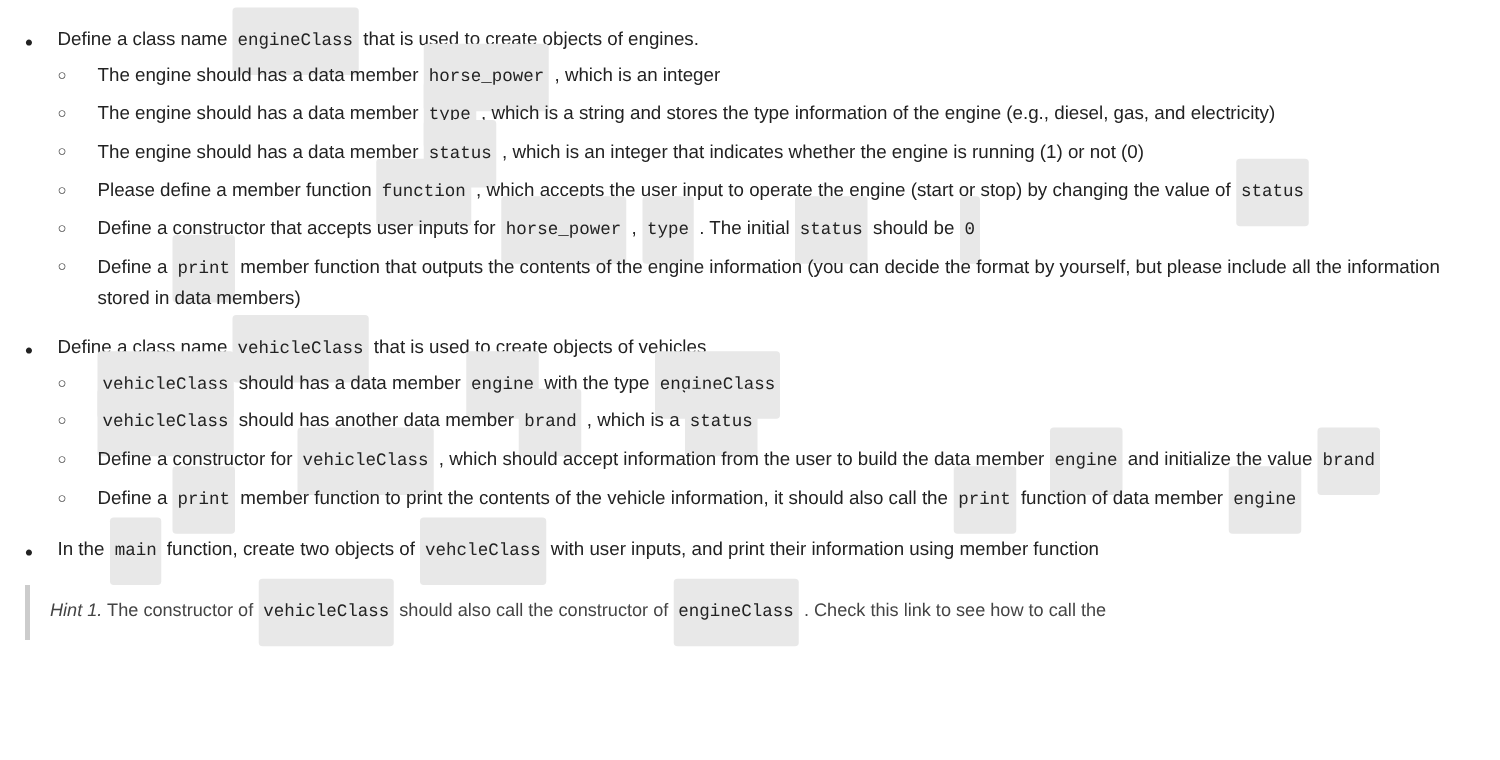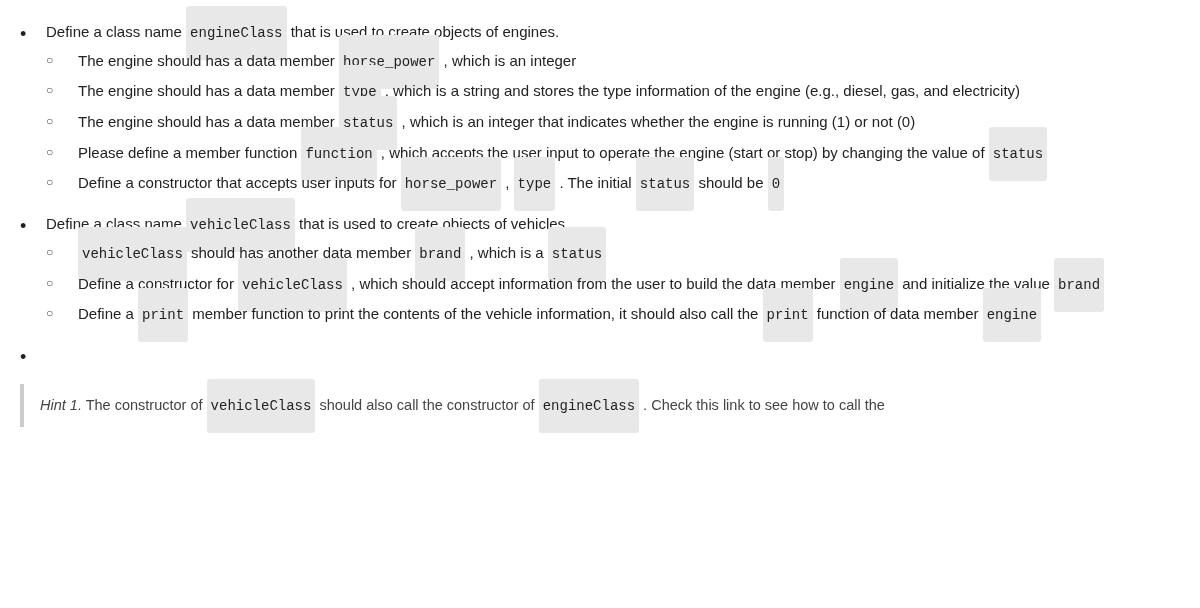--- a/index.html
+++ b/index.html
@@ -128,31 +128,39 @@
           <li>
             <span class="sub-bullet"></span>
             <span class="text-block">Please define a member function <code>function</code> , which accepts the user input to operate the engine (start or stop) by changing the value of <code>status</code></span>
           </li>
 
           <li>
             <span class="sub-bullet"></span>
             <span class="text-block">Define a constructor that accepts user inputs for <code>horse_power</code> , <code>type</code> . The initial <code>status</code> should be <code>0</code></span>
           </li>
 
+          <li>
+            <span class="sub-bullet"></span>
+            <span class="text-block">Define a <code>print</code> member function that outputs the contents of the engine information (you can decide the format by yourself, but please include all the information stored in data members)</span>
+          </li>
 
         </ul>
       </div>
     </li>
 
     <li>
       <span class="bullet-dot">•</span>
       <div class="main-item-content">
         <span>Define a class name <code>vehicleClass</code> that is used to create objects of vehicles</span>
         <ul class="sub-list">
 
+          <li>
+            <span class="sub-bullet"></span>
+            <span class="text-block"><code>vehicleClass</code> should has a data member <code>engine</code> with the type <code>engineClass</code></span>
+          </li>
 
           <li>
             <span class="sub-bullet"></span>
             <span class="text-block"><code>vehicleClass</code> should has another data member <code>brand</code> , which is a <code>status</code></span>
           </li>
 
           <li>
             <span class="sub-bullet"></span>
             <span class="text-block">Define a constructor for <code>vehicleClass</code> , which should accept information from the user to build the data member <code>engine</code> and initialize the value <code>brand</code></span>
           </li>
@@ -161,20 +169,23 @@
             <span class="sub-bullet"></span>
             <span class="text-block">Define a <code>print</code> member function to print the contents of the vehicle information, it should also call the <code>print</code> function of data member <code>engine</code></span>
           </li>
 
         </ul>
       </div>
     </li>
 
     <li>
       <span class="bullet-dot">•</span>
+      <div class="main-item-content">
+        <span>In the <code>main</code> function, create two objects of <code>vehcleClass</code> with user inputs, and print their information using member function</span>
+      </div>
     </li>
 
   </ul>
 
   <div class="hint-bar">
     <span><em>Hint 1.</em> The constructor of <code>vehicleClass</code> should also call the constructor of <code>engineClass</code> . Check this link to see how to call the</span>
   </div>
 </div>
 
 </body></html>

